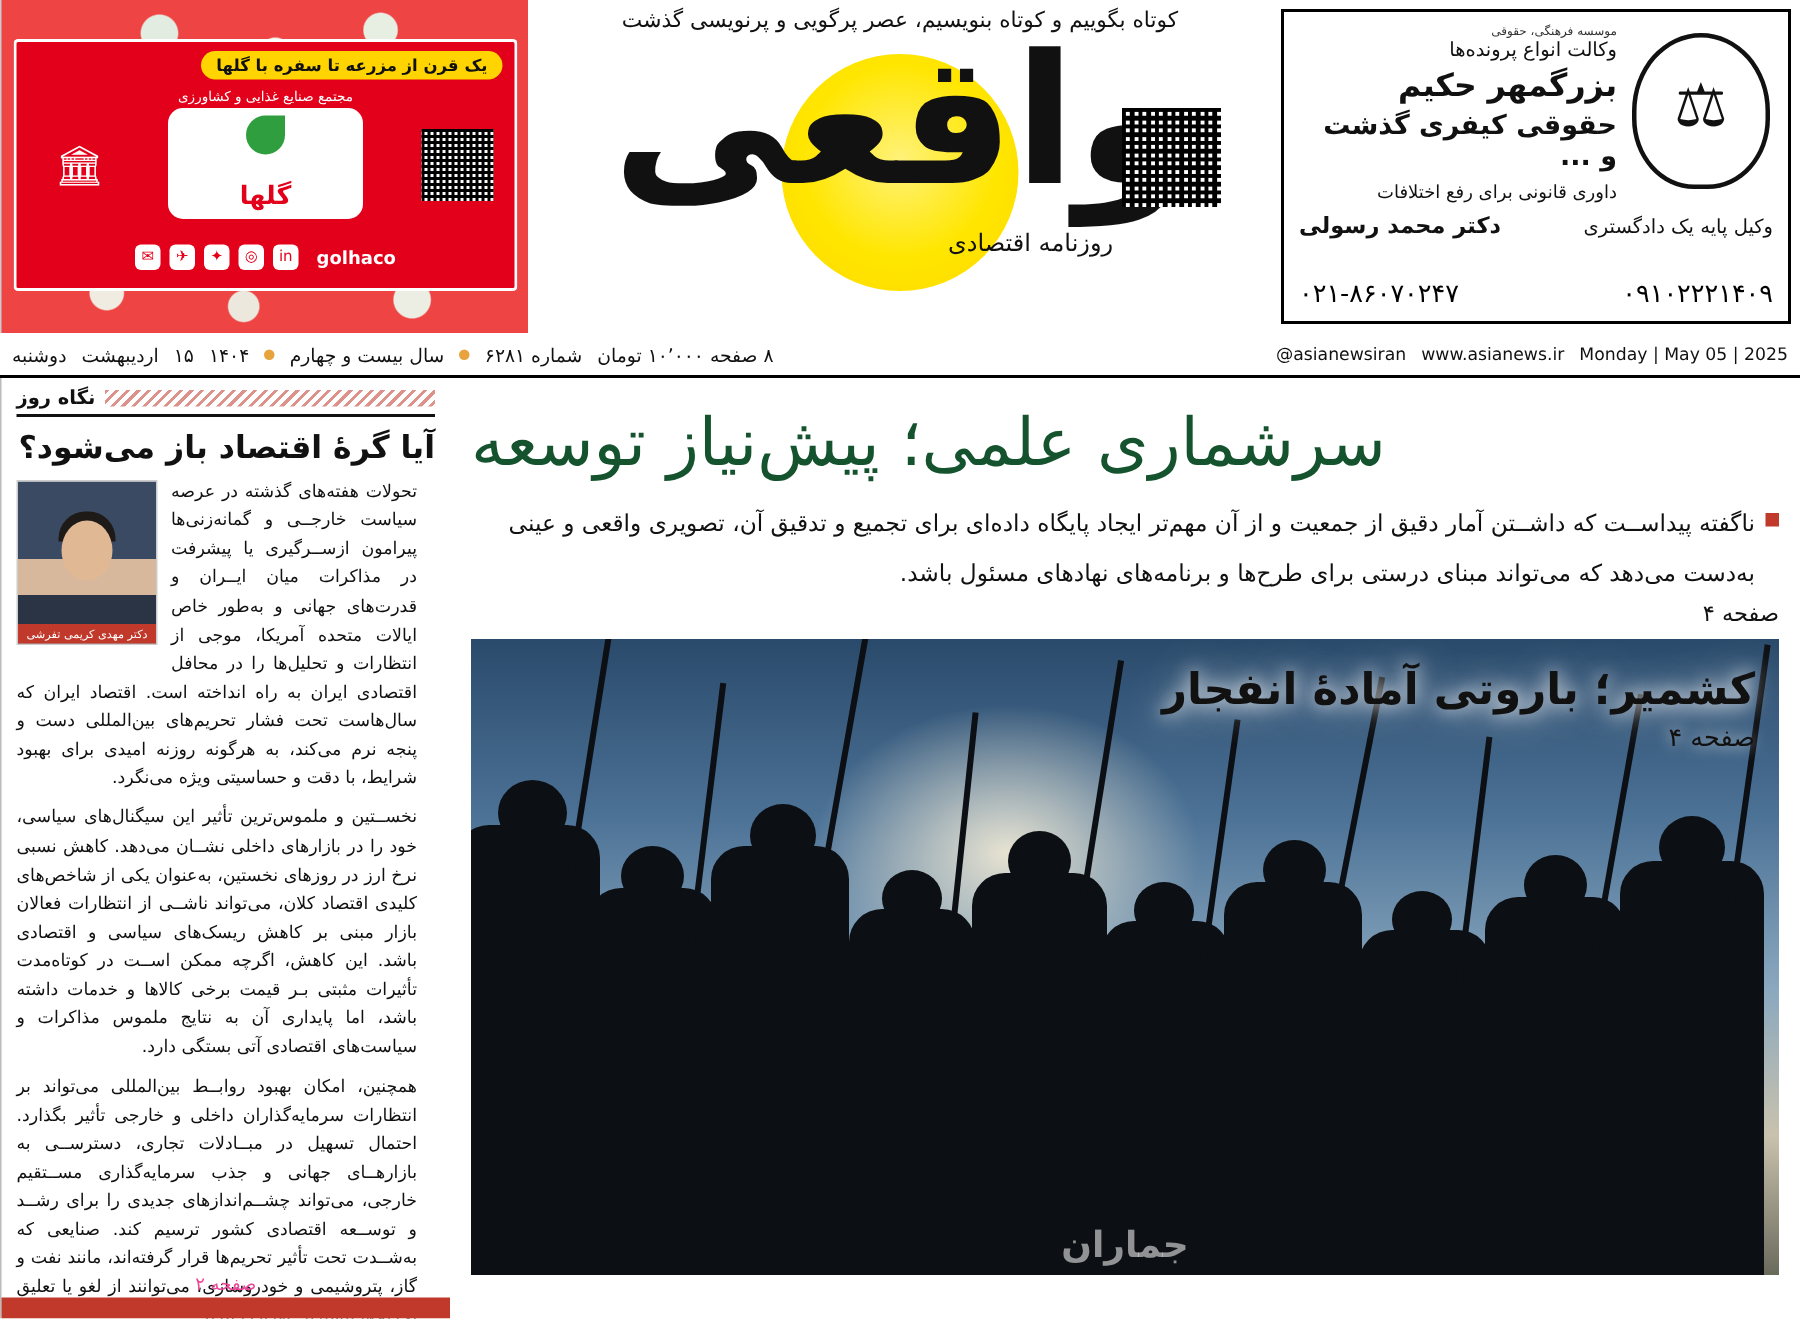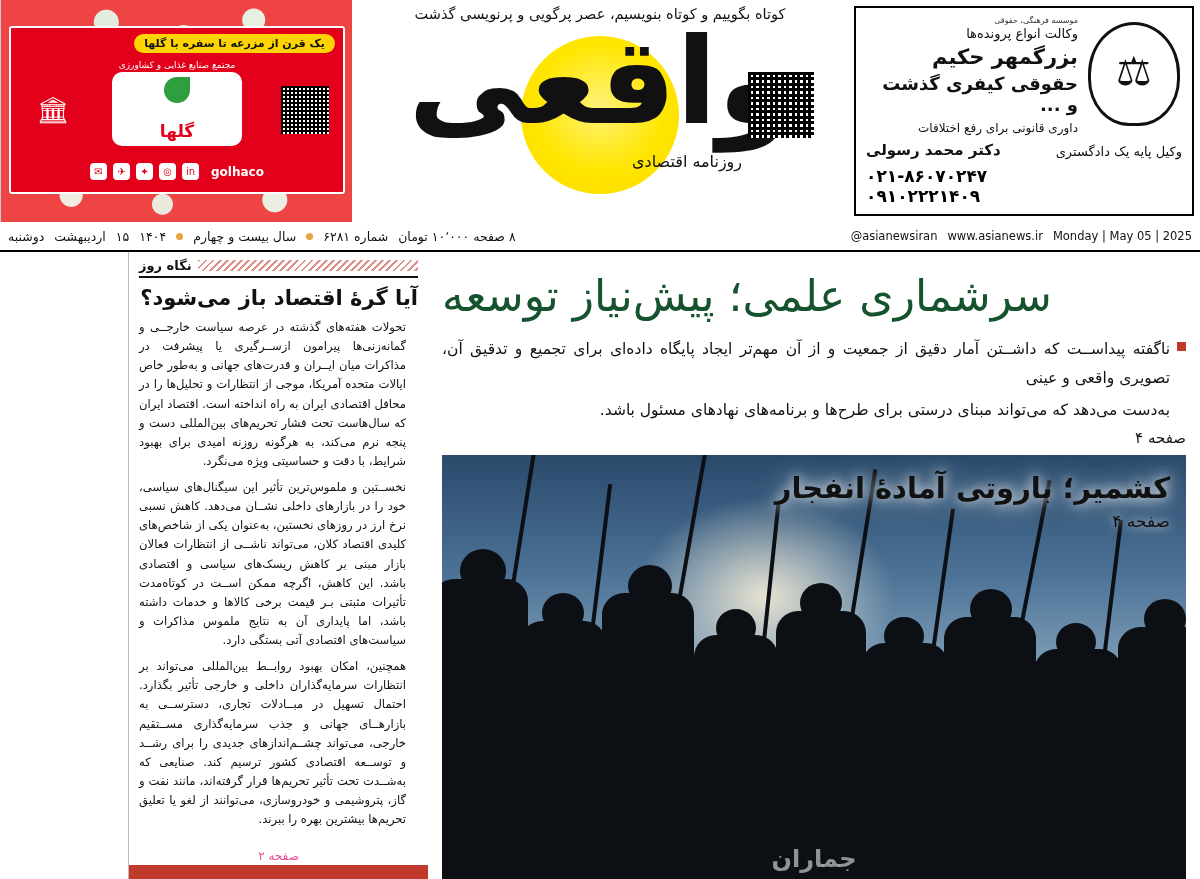--- a/index.html
+++ b/index.html
@@ -140,38 +140,37 @@
   .ad-right .t2{font-size:21px;font-weight:bold;color:#111;margin-bottom:4px;}
   .ad-right .t3{font-size:18px;font-weight:bold;color:#111;margin-bottom:6px;}
   .ad-right .t4{font-size:12px;color:#111;margin-bottom:4px;}
   .ad-right .t5{font-size:15px;font-weight:bold;color:#111;margin-bottom:2px;}
   .ad-right .rowline{
     display:flex;justify-content:space-between;align-items:center;
     font-size:13px;color:#111;margin-top:6px;
   }
   .ad-right .phones{
     position:absolute;left:10px;right:10px;bottom:8px;
-    display:flex;justify-content:space-between;font-size:17px;font-weight:bold;
+    display:flex;justify-content:space-between;font-size:17px;font-weight:normal;
     direction:ltr;
-    flex-direction:column;
   }
 
   
   .infobar{
     height:30px;width:1200px;box-sizing:border-box;
     border-bottom:2px solid #000;
     display:flex;align-items:center;justify-content:space-between;
     padding:0 8px;font-size:12.5px;color:#111;
   }
   .infobar .grp{display:flex;align-items:center;gap:10px;}
   .infobar .eng{direction:ltr;font-size:11.5px;}
   .infobar .dot{width:7px;height:7px;border-radius:50%;background:#e8a33d;display:inline-block;}
 
   
-  .content{display:flex;flex-direction:row-reverse;width:1072px;height:627px;}
+  .content{display:flex;flex-direction:row-reverse;width:1200px;height:627px;}
 
   
   .col-right{
     width:300px;box-sizing:border-box;padding:6px 10px 0 10px;
     border-left:1px solid #bbb;position:relative;
   }
   .col-right .sec-head{
     display:flex;align-items:center;justify-content:flex-start;gap:6px;
     border-bottom:2px solid #111;padding-bottom:3px;margin-bottom:8px;
   }
@@ -345,20 +344,25 @@
   </div>
 
   <div class="content">
 
     <div class="col-right">
       <div class="sec-head">
         <span class="hatch"></span>
         <span class="label">نگاه روز</span>
       </div>
       <div class="op-title">آیا گرهٔ اقتصاد باز می‌شود؟</div>
+      <div class="op-photo">
+        <div class="hair"></div>
+        <div class="face"></div>
+        <div class="cap">دکتر مهدی کریمی تفرشی</div>
+      </div>
       <div class="op-body">
         <p>تحولات هفته‌های گذشته در عرصه سیاست خارجــی و گمانه‌زنی‌ها پیرامون ازســرگیری یا پیشرفت در مذاکرات میان ایــران و قدرت‌های جهانی و به‌طور خاص ایالات متحده آمریکا، موجی از انتظارات و تحلیل‌ها را در محافل اقتصادی ایران به راه انداخته است. اقتصاد ایران که سال‌هاست تحت فشار تحریم‌های بین‌المللی دست و پنجه نرم می‌کند، به هرگونه روزنه امیدی برای بهبود شرایط، با دقت و حساسیتی ویژه می‌نگرد.</p>
         <p>نخســتین و ملموس‌ترین تأثیر این سیگنال‌های سیاسی، خود را در بازارهای داخلی نشــان می‌دهد. کاهش نسبی نرخ ارز در روزهای نخستین، به‌عنوان یکی از شاخص‌های کلیدی اقتصاد کلان، می‌تواند ناشــی از انتظارات فعالان بازار مبنی بر کاهش ریسک‌های سیاسی و اقتصادی باشد. این کاهش، اگرچه ممکن اســت در کوتاه‌مدت تأثیرات مثبتی بـر قیمت برخی کالاها و خدمات داشته باشد، اما پایداری آن به نتایج ملموس مذاکرات و سیاست‌های اقتصادی آتی بستگی دارد.</p>
         <p>همچنین، امکان بهبود روابــط بین‌المللی می‌تواند بر انتظارات سرمایه‌گذاران داخلی و خارجی تأثیر بگذارد. احتمال تسهیل در مبــادلات تجاری، دسترســی به بازارهــای جهانی و جذب سرمایه‌گذاری مســتقیم خارجی، می‌تواند چشــم‌اندازهای جدیدی را برای رشــد و توســعه اقتصادی کشور ترسیم کند. صنایعی که به‌شــدت تحت تأثیر تحریم‌ها قرار گرفته‌اند، مانند نفت و گاز، پتروشیمی و خودروسازی، می‌توانند از لغو یا تعلیق تحریم‌ها بیشترین بهره را ببرند.</p>
       </div>
       <div class="bottom-label">صفحه ۲</div>
       <div class="bottom-red"></div>
     </div>
 
     <div class="col-main">

